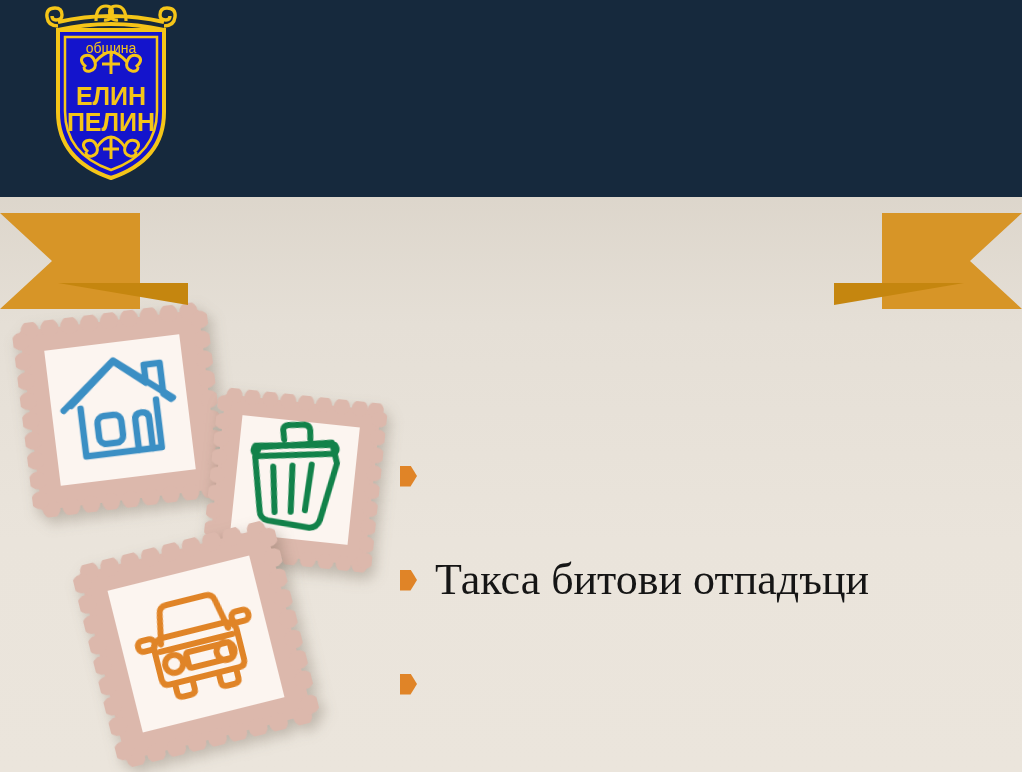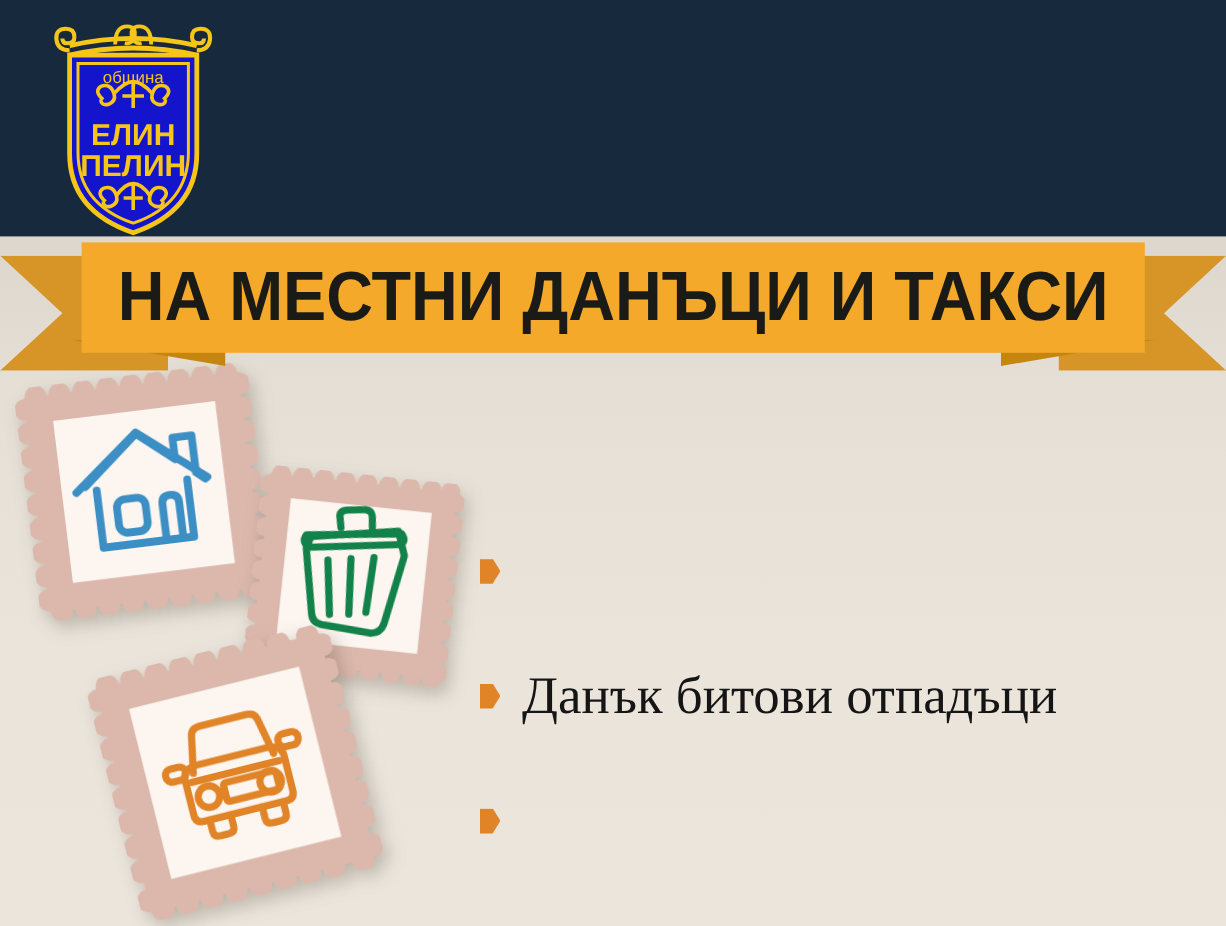--- a/index.html
+++ b/index.html
@@ -46,21 +46,21 @@
     transform: scaleX(0.92);
     transform-origin: center top;
     white-space: pre-line;
     text-shadow: 0 1px 2px rgba(0,0,0,0.35);
   }
 
   
   .crest {
     position: absolute;
     left: 40px;
-    top: 16px;
+    top: 0;
     width: 142px;
     height: 182px;
     z-index: 7;
   }
 
   
   .ribbon {
     position: absolute;
     left: 0;
     top: 196px;
@@ -206,23 +206,20 @@
     </svg>
   </div>
 
   <div class="ribbon">
     <div class="ribbon-tail left"></div>
     <div class="ribbon-tail right"></div>
   </div>
   <div class="ribbon-fold left"></div>
   <div class="ribbon-fold right"></div>
 
-  <div class="ribbon-main">
-    <span class="ribbon-text">НА МЕСТНИ ДАНЪЦИ И ТАКСИ</span>
-  </div>
 
   <div class="stamp" id="stamp-house">
     <svg viewBox="0 0 196 196" width="196" height="196" xmlns="http://www.w3.org/2000/svg">
       <defs>
         <filter id="noop">
             <feGaussianBlur stdDeviation="0"></feGaussianBlur>
           </filter>
       </defs>
       <g>
         <rect x="8" y="8" width="180" height="180" fill="#dcb8ac"></rect>
@@ -391,21 +388,21 @@
   </div>
 
   <div class="bullets">
 
     <div class="bullet-row">
       <span class="bullet-mark"></span>
     </div>
 
     <div class="bullet-row">
       <span class="bullet-mark"></span>
-      <span class="bullet-label">Данък битови отпадъци</span>
+      <span class="bullet-label">Такса битови отпадъци</span>
     </div>
 
     <div class="bullet-row">
       <span class="bullet-mark"></span>
     </div>
 
   </div>
 
 </div>
 

